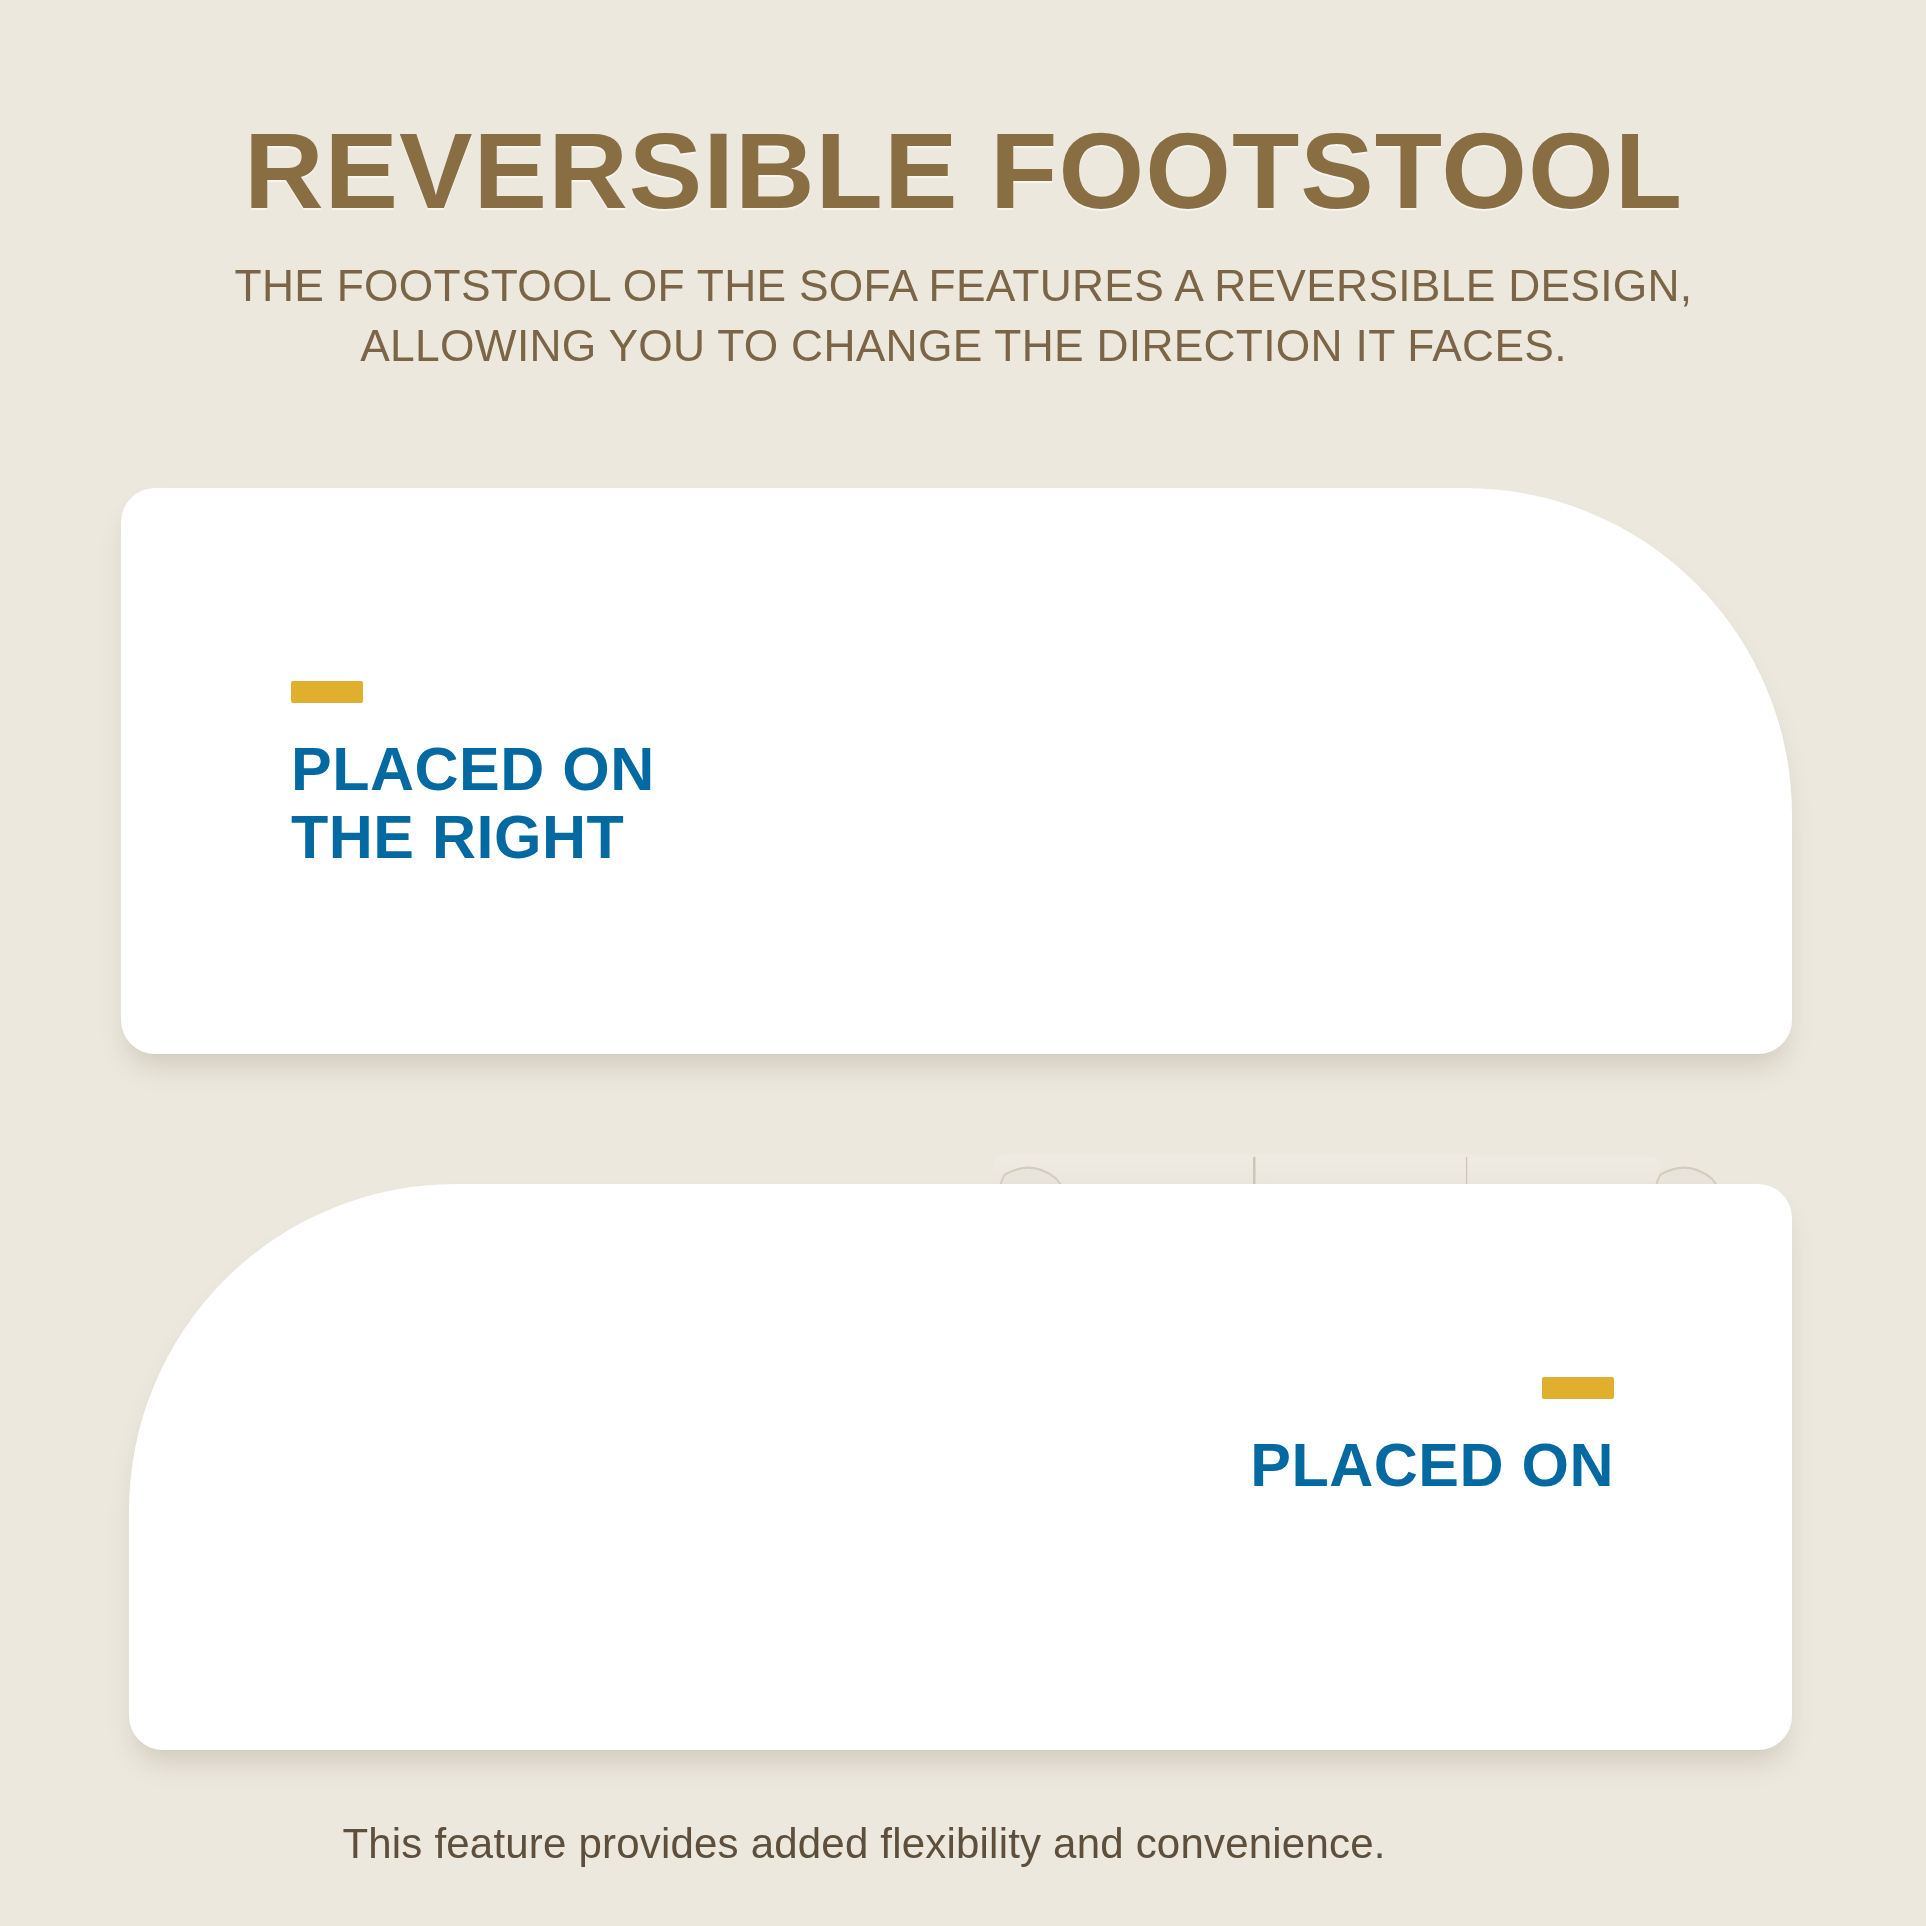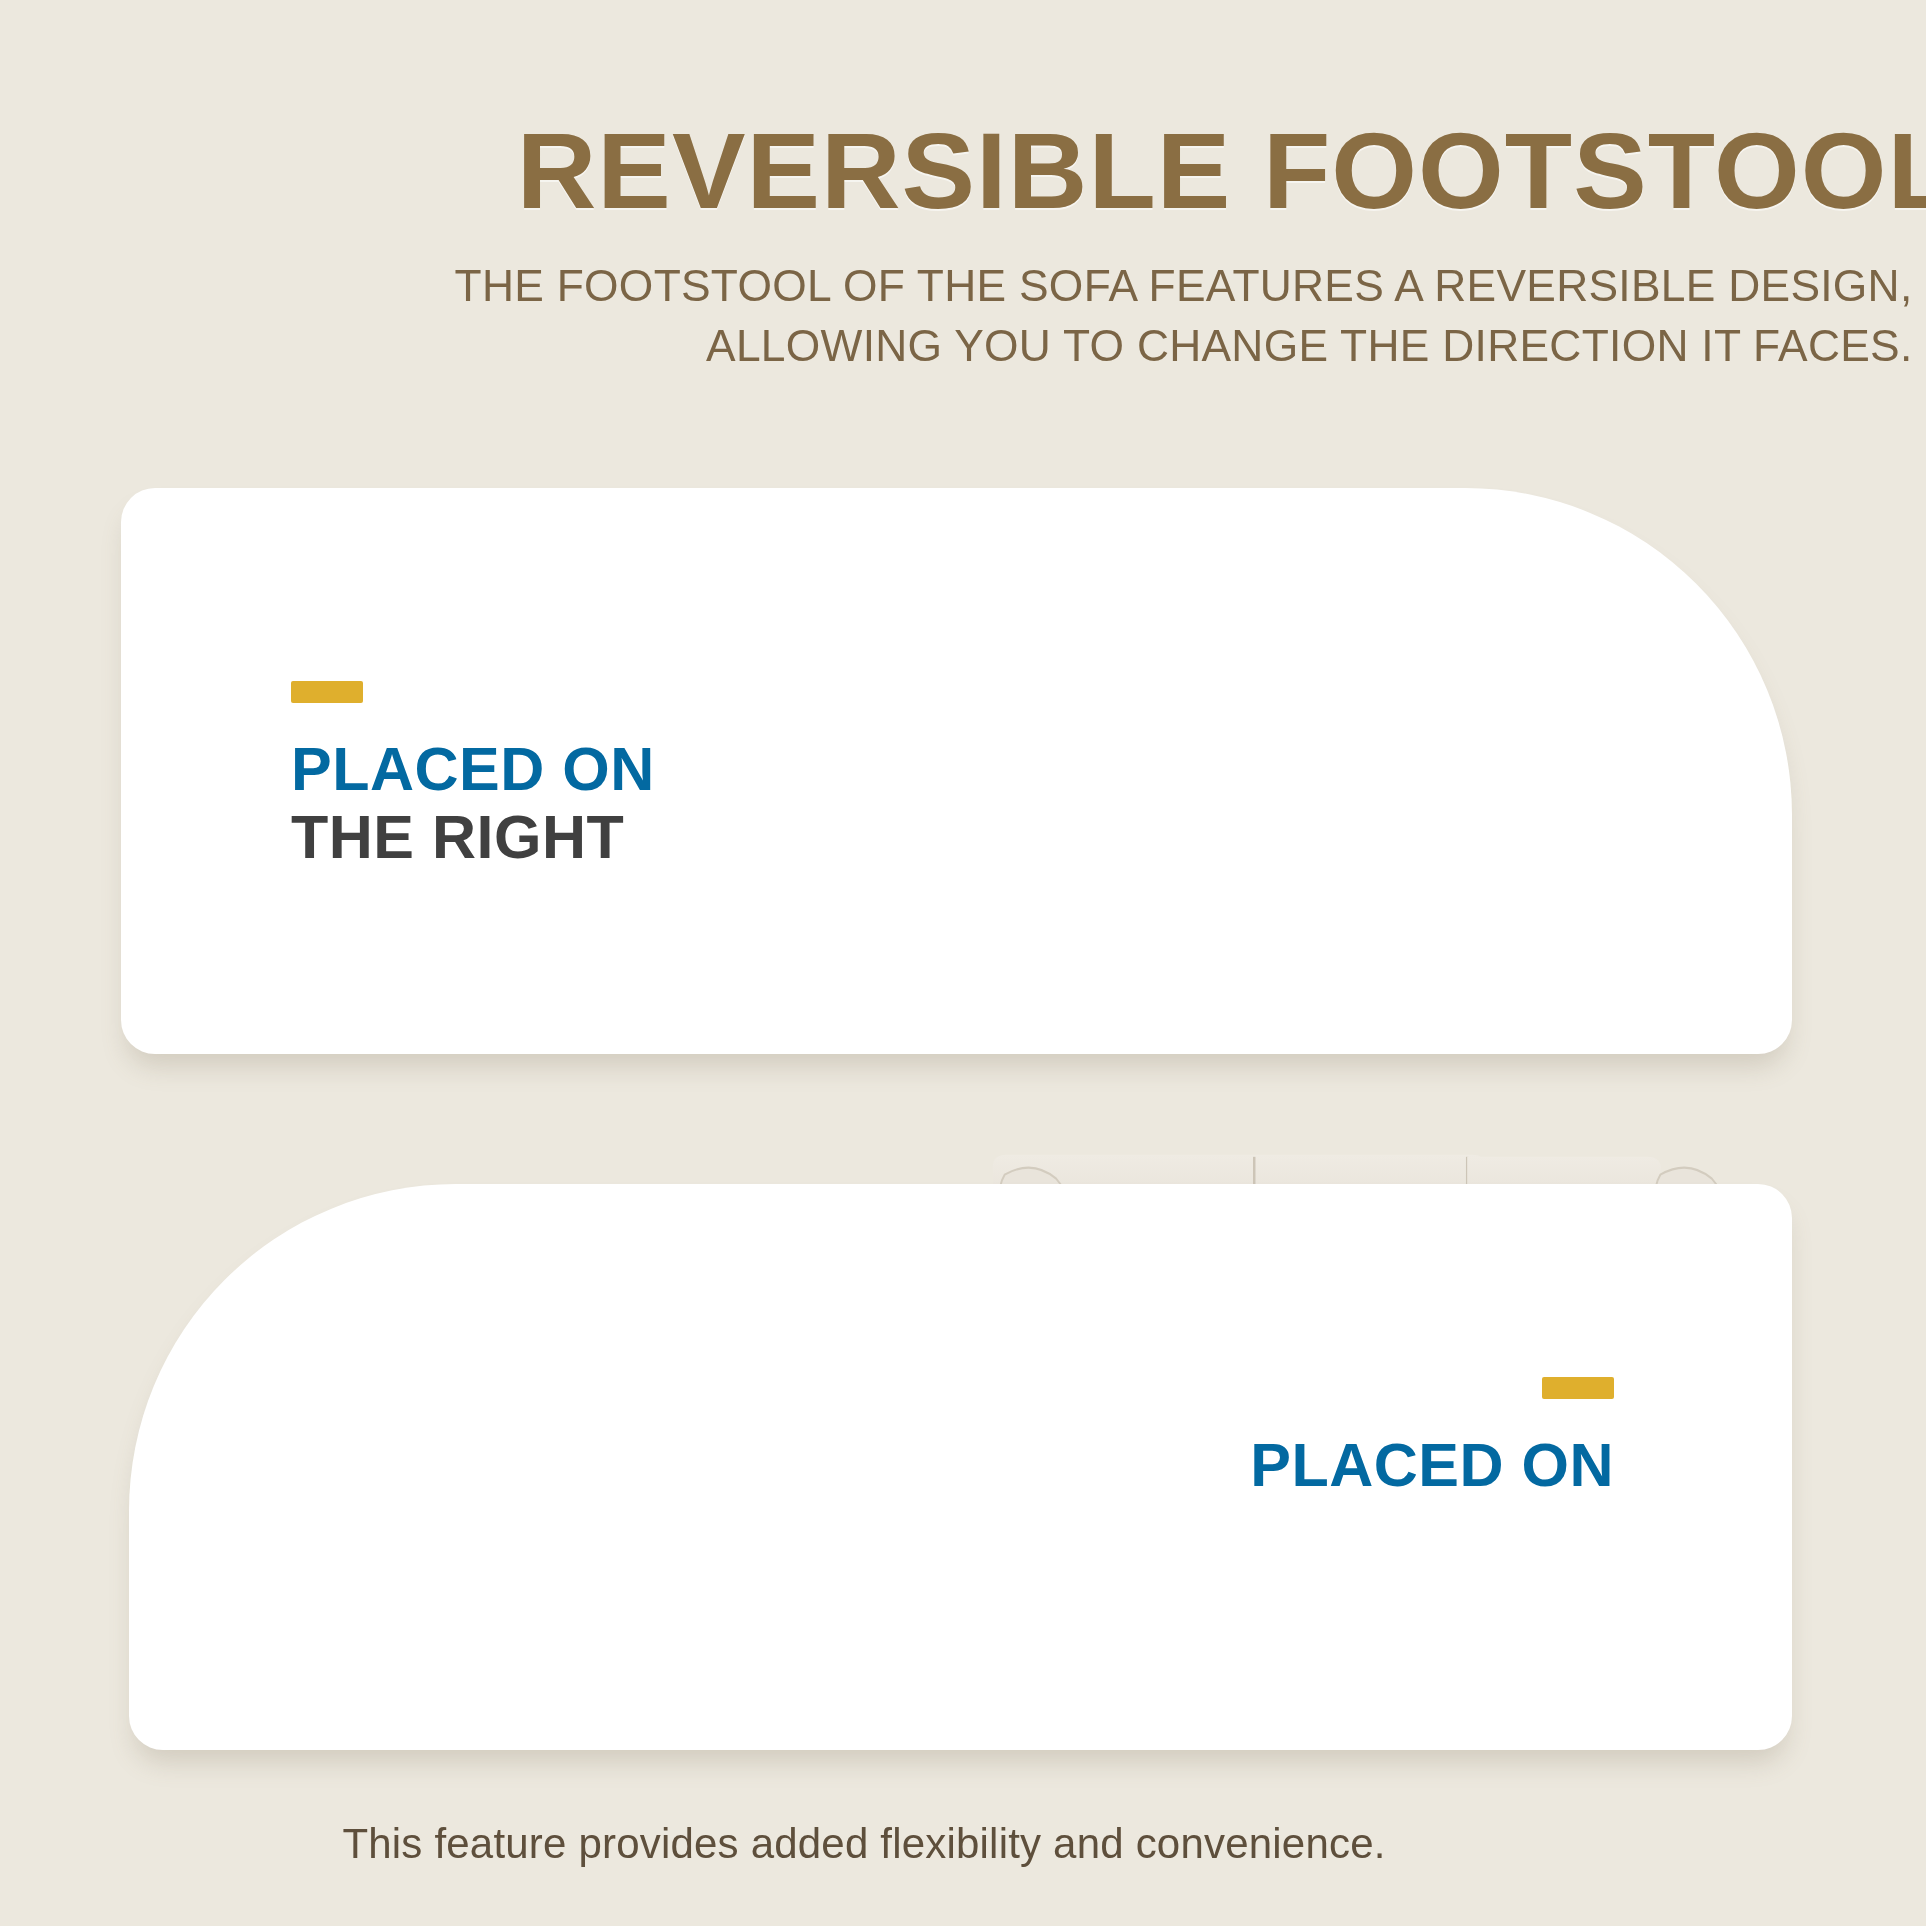--- a/index.html
+++ b/index.html
@@ -13,21 +13,21 @@
     font-family: "Liberation Sans", sans-serif;
     overflow: hidden;
     position: relative;
   }
 
   
   #header {
     position: absolute;
     top: 0; left: 0;
     width: 1927px;
-    text-align: right;
+    text-align: center;
   }
   #page-title {
     margin: 0;
     padding-top: 117px;
     font-family: "Liberation Sans", sans-serif;
     font-size: 107px;
     font-weight: bold;
     letter-spacing: 1px;
     color: #8a6e43;
     line-height: 1.02;
@@ -81,21 +81,21 @@
   #label-left .accent-bar { margin-left: auto; }
 
   .label-line1, .label-line2 {
     font-size: 61px;
     font-weight: bold;
     letter-spacing: 0.5px;
     line-height: 1.12;
     white-space: nowrap;
   }
   .label-line1 { color: #0369a1; margin-top: 32px; }
-  .label-line2 { color: #404040; }
+  .label-line2 { color: #0369a1; }
 
   
   .sofa-stage { position: absolute; }
   #sofa-right { left: 846px; top: 639px; width: 832px; height: 337px; }
   .sofa-stage svg { display: block; width: 100%; height: 100%; }
 
   
   #footer-caption {
     position: absolute;
     top: 1820px;

